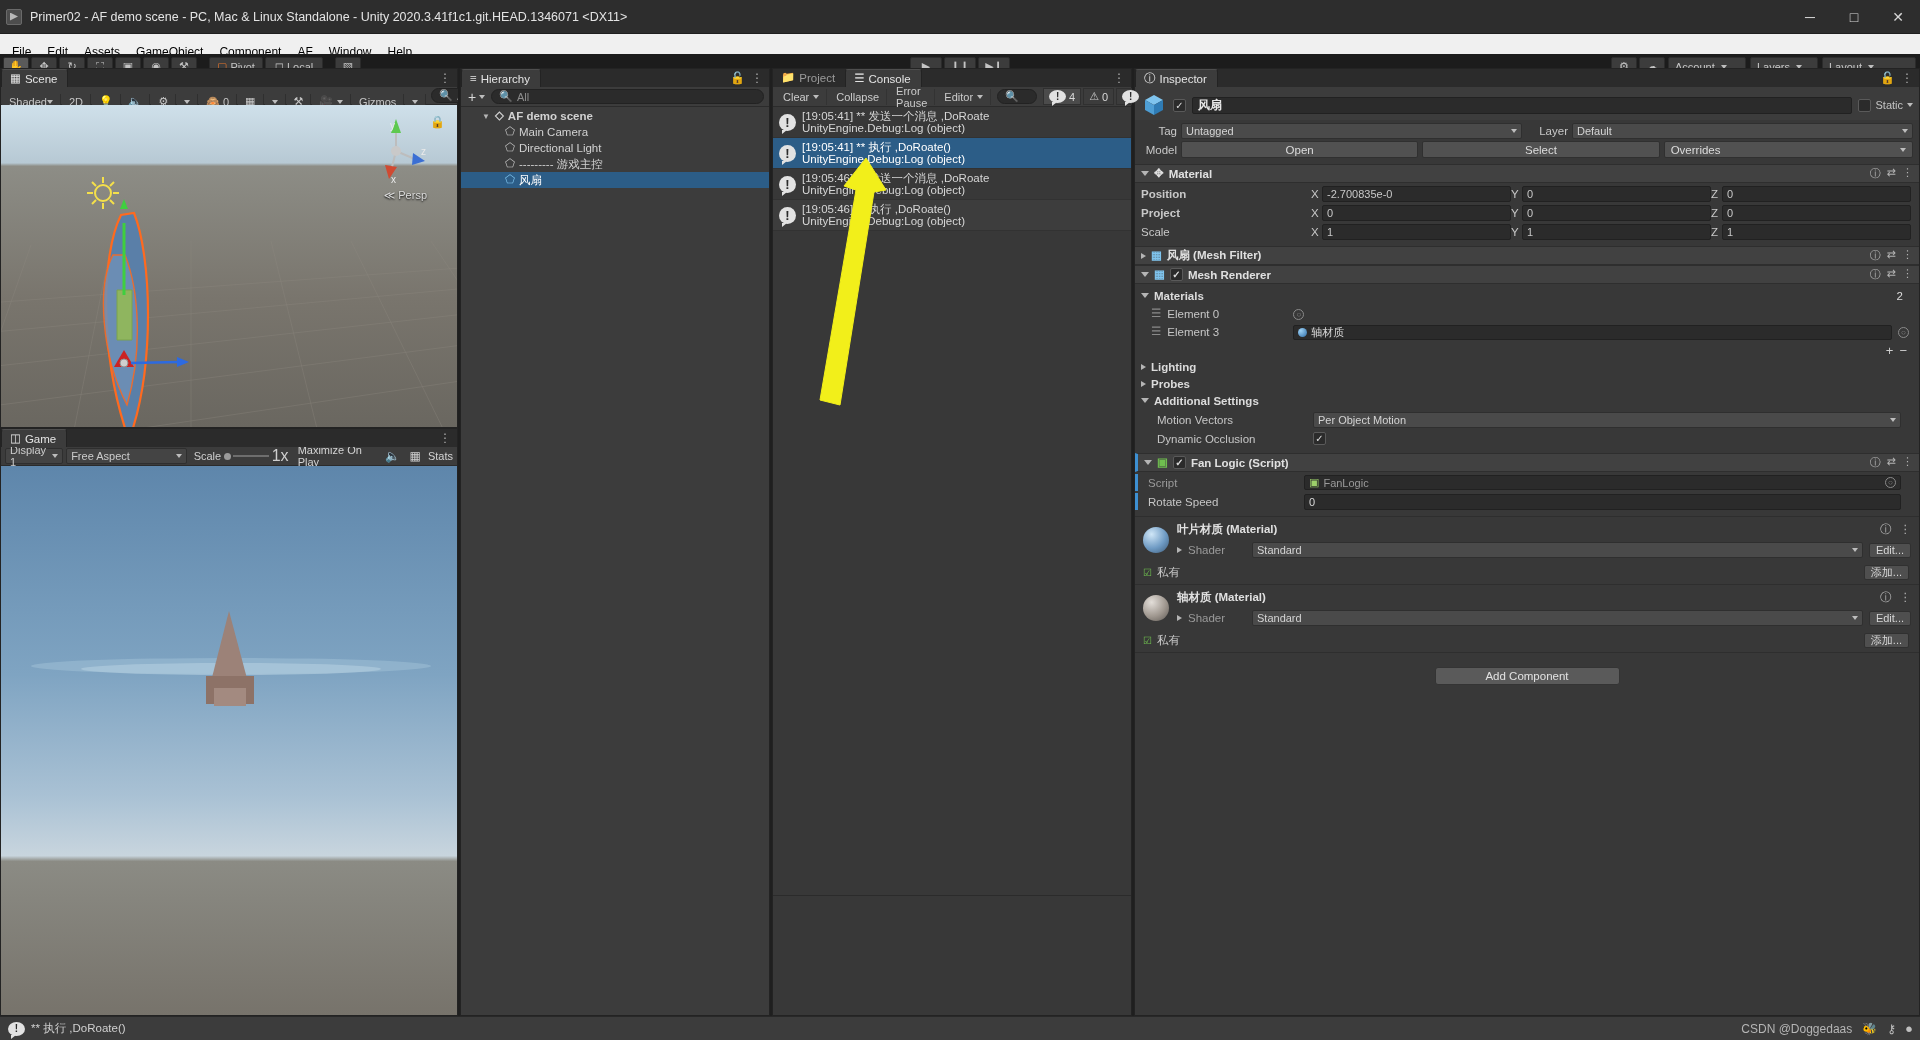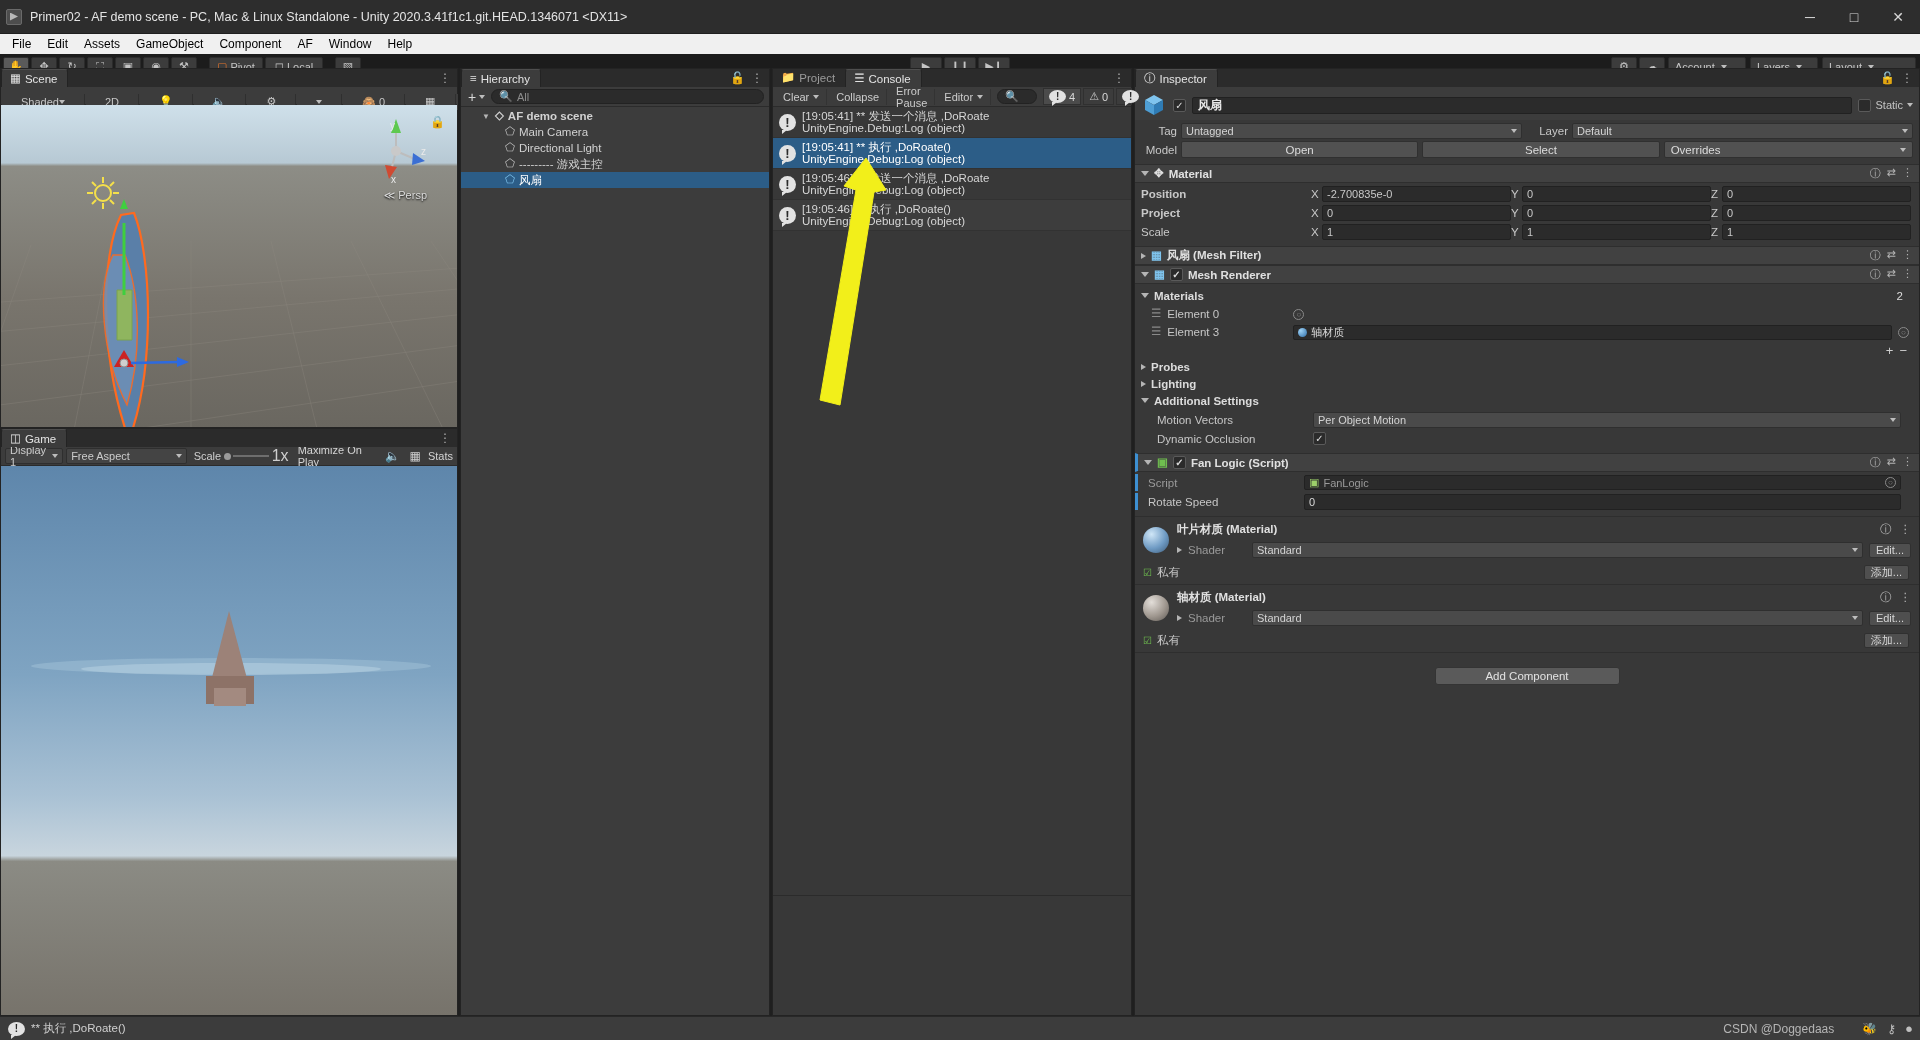--- a/index.html
+++ b/index.html
@@ -15,21 +15,21 @@
   .tb-icon::after{content:"";position:absolute;left:3px;top:3px;width:8px;height:8px;
     background:#b9b9b9;clip-path:polygon(0 0,100% 50%,0 100%);}
   .tb-title { color:#e4e4e4; font-size:12.5px; white-space:nowrap; }
   .tb-buttons { margin-left:auto; display:flex; height:100%; }
   .tb-btn { width:44px; height:100%; display:flex; align-items:center;
     justify-content:center; color:#d6d6d6; font-size:14px; }
 
   
   .menubar { height:20px; background:#f0f0f0; display:flex; align-items:center;
     padding-left:4px; }
-  .menuitem { color:#000; padding:0 8px; font-size:12px; line-height:20px;
+  .menuitem { color:#000; padding:8px 8px; font-size:12px; line-height:20px;
     height:20px; }
 
   
   .maintoolbar { height:26px; background:#1c1c1c; display:flex; align-items:center;
     border-bottom:1px solid #141414; position:relative; padding:0 2px; }
   .tgroup { display:flex; align-items:center; }
   .tbtn { height:20px; min-width:26px; padding:0 5px; margin:0 1px;
     display:flex; align-items:center; justify-content:center;
     background:#3c3c3c; border:1px solid #2b2b2b; border-radius:2px;
     color:#c4c4c4; font-size:11px; }
@@ -69,21 +69,21 @@
   .tabspace { flex:1; background:#2b2b2b; }
   .tabtools { display:flex; align-items:center; gap:6px; padding-right:6px;
     background:#2b2b2b; }
   .ico { display:inline-block; line-height:1; }
   .kebab { color:#b0b0b0; font-size:12px; letter-spacing:0; }
 
   
   .scenebar { height:18px; background:#3c3c3c; display:flex; align-items:center;
     gap:1px; border-bottom:1px solid #2b2b2b; flex:0 0 18px; padding:0 1px; }
   .sb { height:16px; display:flex; align-items:center; justify-content:center;
-    padding:0 19px; background:#3c3c3c; color:#c6c6c6; font-size:11px;
+    padding:0 7px; background:#3c3c3c; color:#c6c6c6; font-size:11px;
     border-right:1px solid #2f2f2f;margin-top:12px; }
   .sb.wide { width:100px; justify-content:space-between; }
 
   
   .sceneview { flex:1; position:relative; overflow:hidden;
     background:linear-gradient(180deg,#cfe0ea 0%,#b7c9d4 18%,#8d8d86 19%,#79756d 60%,#6a6760 100%); }
   .gizmo { position:absolute; right:26px; top:10px; width:70px; height:70px; }
   .perslabel { position:absolute; right:30px; top:84px; color:#dcdcdc;
     font-size:11px; text-shadow:0 1px 2px #000; }
   .lockicon { position:absolute; right:12px; top:10px; color:#cfcfcf;
@@ -207,21 +207,21 @@
     border:1px solid #303030; border-radius:2px; font-size:11px;
     color:#d6d6d6; display:flex; align-items:center; }
   .greencheck { color:#6fbf4f; font-size:10px; }
 
   
   .statusbar { position:absolute; bottom:0; left:0; right:0; height:24px;
     background:#3c3c3c; border-top:1px solid #282828; display:flex;
     align-items:center; gap:6px; padding:0 8px; font-size:11.5px;
     color:#d0d0d0; }
   .watermark { margin-left:auto; color:#b5b5b5; font-size:12px;
-    display:flex; align-items:center; gap:28px; }
+    display:flex; align-items:center; gap:10px; }
   .sb-icons { display:flex; gap:10px; color:#c0c0c0; font-size:12px; }
 
   
   .arrow { position:absolute; pointer-events:none; }
 </style>
 </head>
 <body>
 
 <div class="titlebar">
   <div class="tb-icon"></div>
@@ -757,25 +757,25 @@
             <span>轴材质</span>
           </span>
           <span class="circ">○</span>
         </div>
         <div style="display:flex;justify-content:flex-end;gap:6px;padding:3px 12px 0 0">
           <span style="color:#cfcfcf;font-size:13px">+</span>
           <span style="color:#cfcfcf;font-size:13px">−</span>
         </div>
         <div class="foldrow">
           <span class="tri"></span>
-          <span>Probes</span>
+          <span>Lighting</span>
         </div>
         <div class="foldrow">
           <span class="tri"></span>
-          <span>Lighting</span>
+          <span>Probes</span>
         </div>
         <div class="foldrow">
           <span class="tri open"></span>
           <span>Additional Settings</span>
         </div>
         <div class="subrow">
           <span style="width:150px">Motion Vectors</span>
           <div class="dd" style="margin-right:10px">
             <span>Per Object Motion</span>
             <span class="caret"></span>

